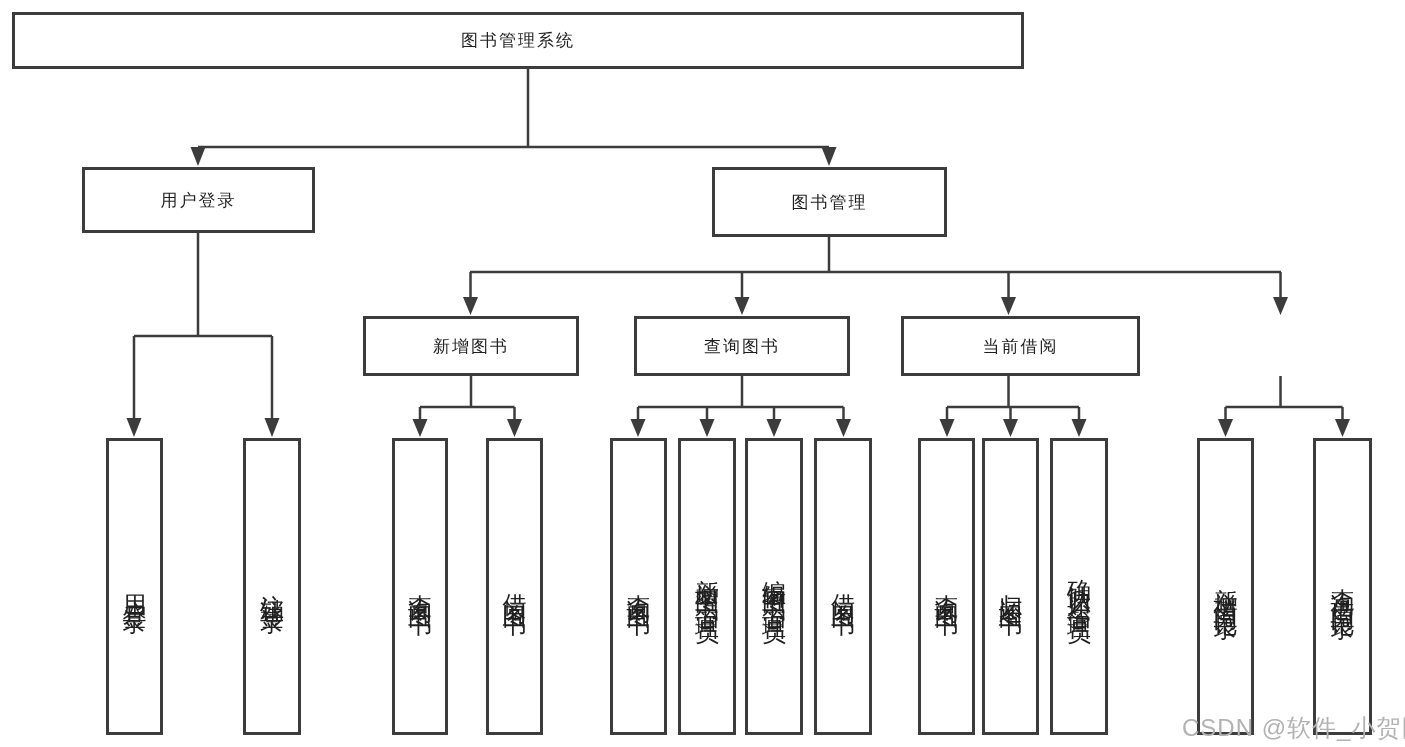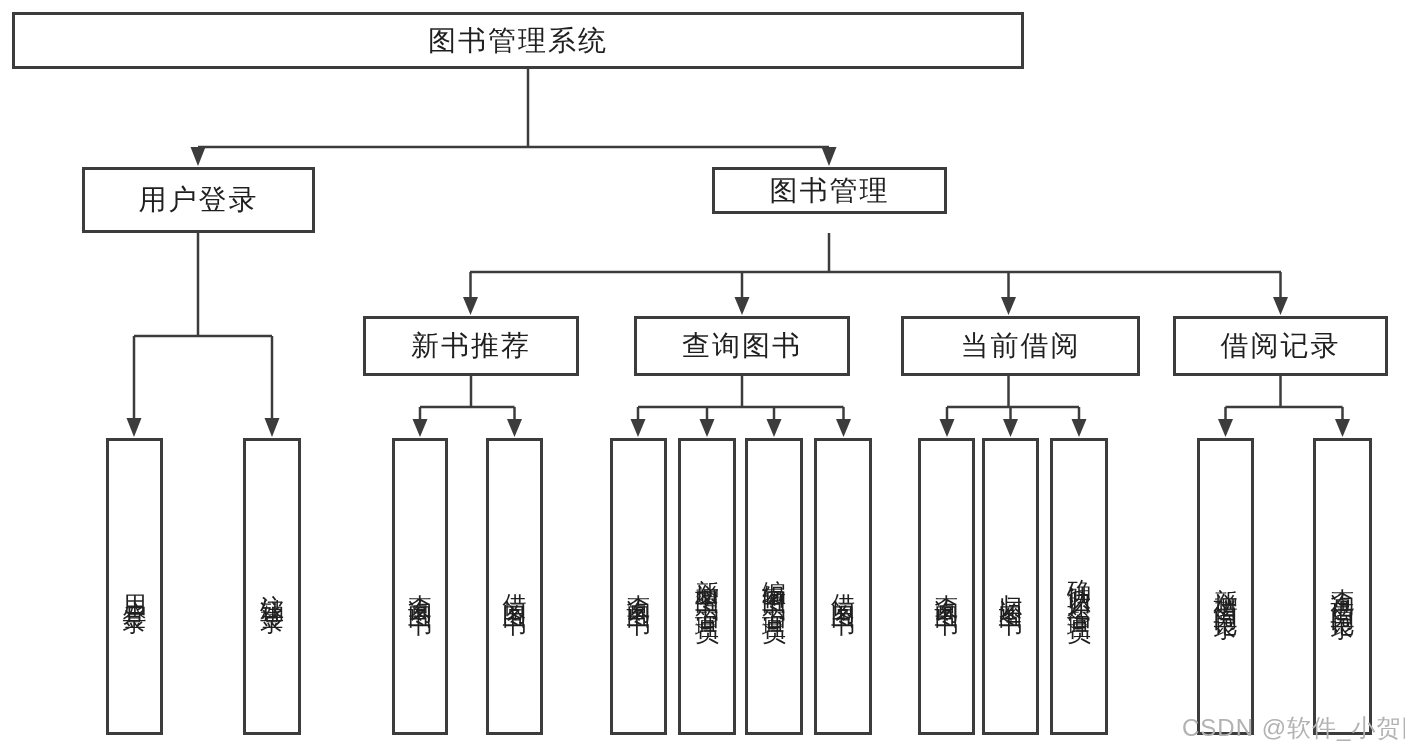--- a/index.html
+++ b/index.html
@@ -6,21 +6,21 @@
   .stage {
     position:relative; width:1405px; height:747px; background:#ffffff;
     font-family:"Liberation Sans","DejaVu Sans",sans-serif; overflow:hidden;
   }
   .connectors { position:absolute; left:0; top:0; width:1405px; height:747px; }
   .node {
     position:absolute; box-sizing:border-box; background:#ffffff;
     border:3px solid #3c3c3c; display:flex; align-items:center; justify-content:center;
     color:#1f1f1f;
   }
-  .hbox { font-size:28px; letter-spacing:2px; white-space:nowrap; }
+  .hbox { font-size:17px; letter-spacing:2px; white-space:nowrap; }
   .vbox .vtext {
     writing-mode:vertical-rl; text-orientation:mixed;
     font-size:24px; letter-spacing:6px; white-space:nowrap; color:#1f1f1f;
   }
   .watermark {
     position:absolute; left:1182px; top:712px; font-size:24px;
     color:#b2b2b2; letter-spacing:1px; white-space:nowrap; z-index:5;
   }
 </style>
 </head>
@@ -116,35 +116,32 @@
     </g>
   </svg>
 
   <div class="node hbox" style="left:12px;top:12px;width:1012px;height:57px;">
     <span>图书管理系统</span>
   </div>
 
   <div class="node hbox" style="left:82px;top:167px;width:233px;height:66px;">
     <span>用户登录</span>
   </div>
-  <div class="node hbox" style="left:712px;top:167px;width:235px;height:47px;">
+  <div class="node hbox" style="left:712px;top:167px;width:235px;height:70px;">
     <span>图书管理</span>
   </div>
 
   <div class="node hbox" style="left:363px;top:316px;width:216px;height:60px;">
-    <span>新书推荐</span>
+    <span>新增图书</span>
   </div>
   <div class="node hbox" style="left:634px;top:316px;width:216px;height:60px;">
     <span>查询图书</span>
   </div>
   <div class="node hbox" style="left:901px;top:316px;width:239px;height:60px;">
     <span>当前借阅</span>
-  </div>
-  <div class="node hbox" style="left:1173px;top:316px;width:215px;height:60px;">
-    <span>借阅记录</span>
   </div>
 
   <div class="node vbox" style="left:106px;top:438px;width:57px;height:297px;">
     <span class="vtext">用户登录</span>
   </div>
   <div class="node vbox" style="left:243px;top:438px;width:58px;height:297px;">
     <span class="vtext">注销登录</span>
   </div>
 
   <div class="node vbox" style="left:392px;top:438px;width:56px;height:297px;">

